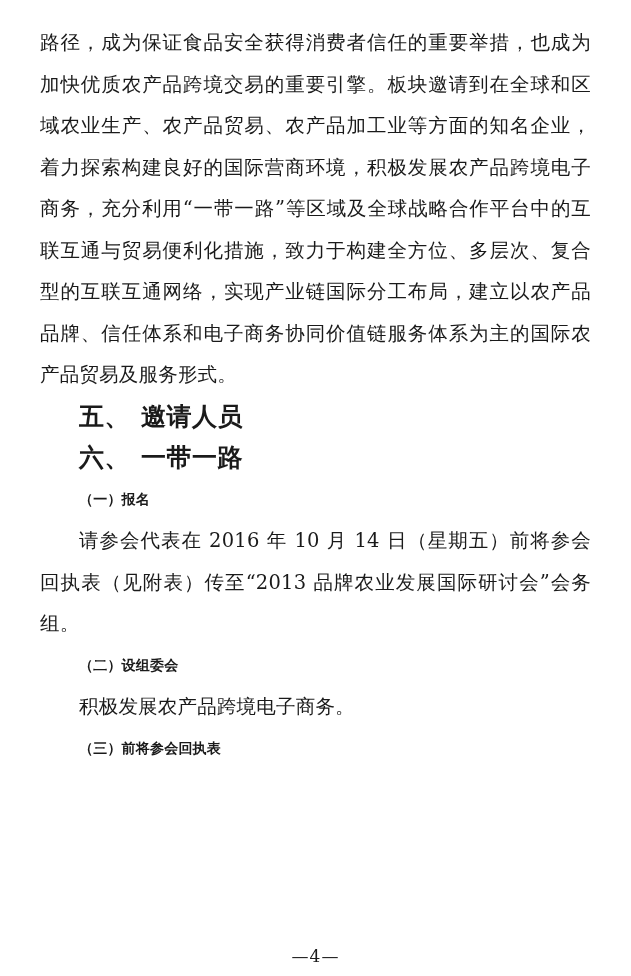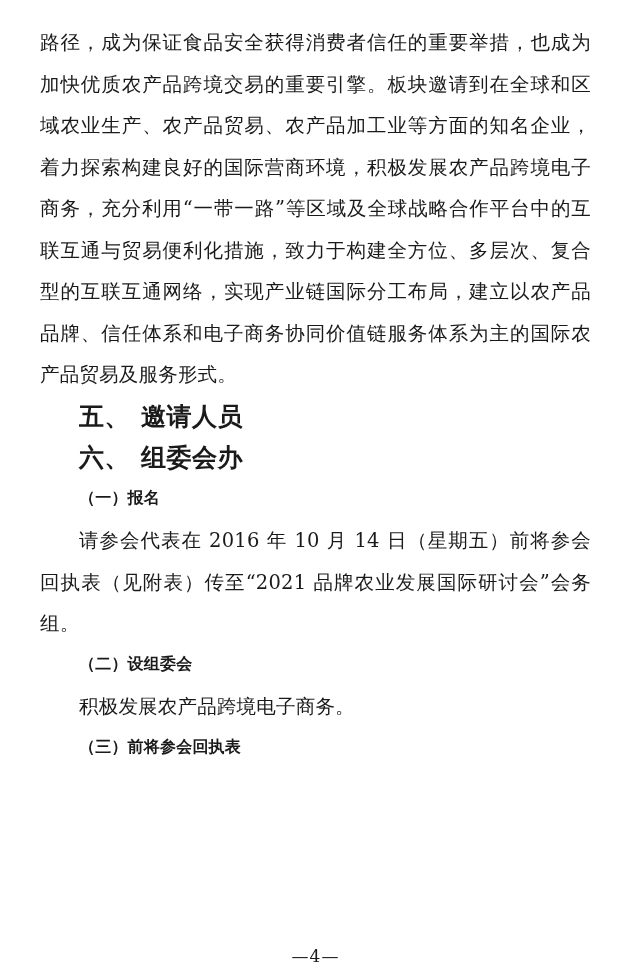--- a/index.html
+++ b/index.html
@@ -43,26 +43,26 @@
     margin: 0;
     font-size: 25px;
     line-height: 41.5px;
     font-weight: bold;
     text-indent: 39px;
     letter-spacing: 0.5px;
     font-family: "DejaVu Sans", "Liberation Sans", sans-serif;
   }
   h3.subheading {
     margin: 0;
-    font-size: 16px;
+    font-size: 14px;
     line-height: 41.5px;
     font-weight: bold;
     text-indent: 39px;
     letter-spacing: 0.2px;
-    font-family: Liberation Mono, monospace;
+    font-family: Liberation Serif, serif;
   }
   .heading .gap {
     display: inline-block;
     width: 11px;
   }
   .footer {
     position: absolute;
     left: 0;
     right: 0;
     bottom: 10px;
@@ -79,26 +79,26 @@
   <div class="doc-body">
 
     <p class="para">路径，成为保证食品安全获得消费者信任的重要举措，也成为加快优质农产品跨境交易的重要引擎。板块邀请到在全球和区域农业生产、农产品贸易、农产品加工业等方面的知名企业，着力探索构建良好的国际营商环境，积极发展农产品跨境电子商务，充分利用“一带一路”等区域及全球战略合作平台中的互联互通与贸易便利化措施，致力于构建全方位、多层次、复合型的互联互通网络，实现产业链国际分工布局，建立以农产品品牌、信任体系和电子商务协同价值链服务体系为主的国际农产品贸易及服务形式。</p>
 
     <h2 class="heading">
       <span>五、</span><span class="gap"></span><span>邀请人员</span>
     </h2>
 
 
     <h2 class="heading">
-      <span>六、</span><span class="gap"></span><span>组委会办</span>
+      <span>六、</span><span class="gap"></span><span>一带一路</span>
     </h2>
 
     <h3 class="subheading">（一）报名</h3>
 
-    <p class="indent2">请参会代表在 2016 年 10 月 14 日（星期五）前将参会回执表（见附表）传至“2021 品牌农业发展国际研讨会”会务组。</p>
+    <p class="indent2">请参会代表在 2016 年 10 月 14 日（星期五）前将参会回执表（见附表）传至“2013 品牌农业发展国际研讨会”会务组。</p>
 
     <h3 class="subheading">（二）设组委会</h3>
 
     <p class="indent2">积极发展农产品跨境电子商务。</p>
 
     <h3 class="subheading">（三）前将参会回执表</h3>
 
 
   </div>
 

